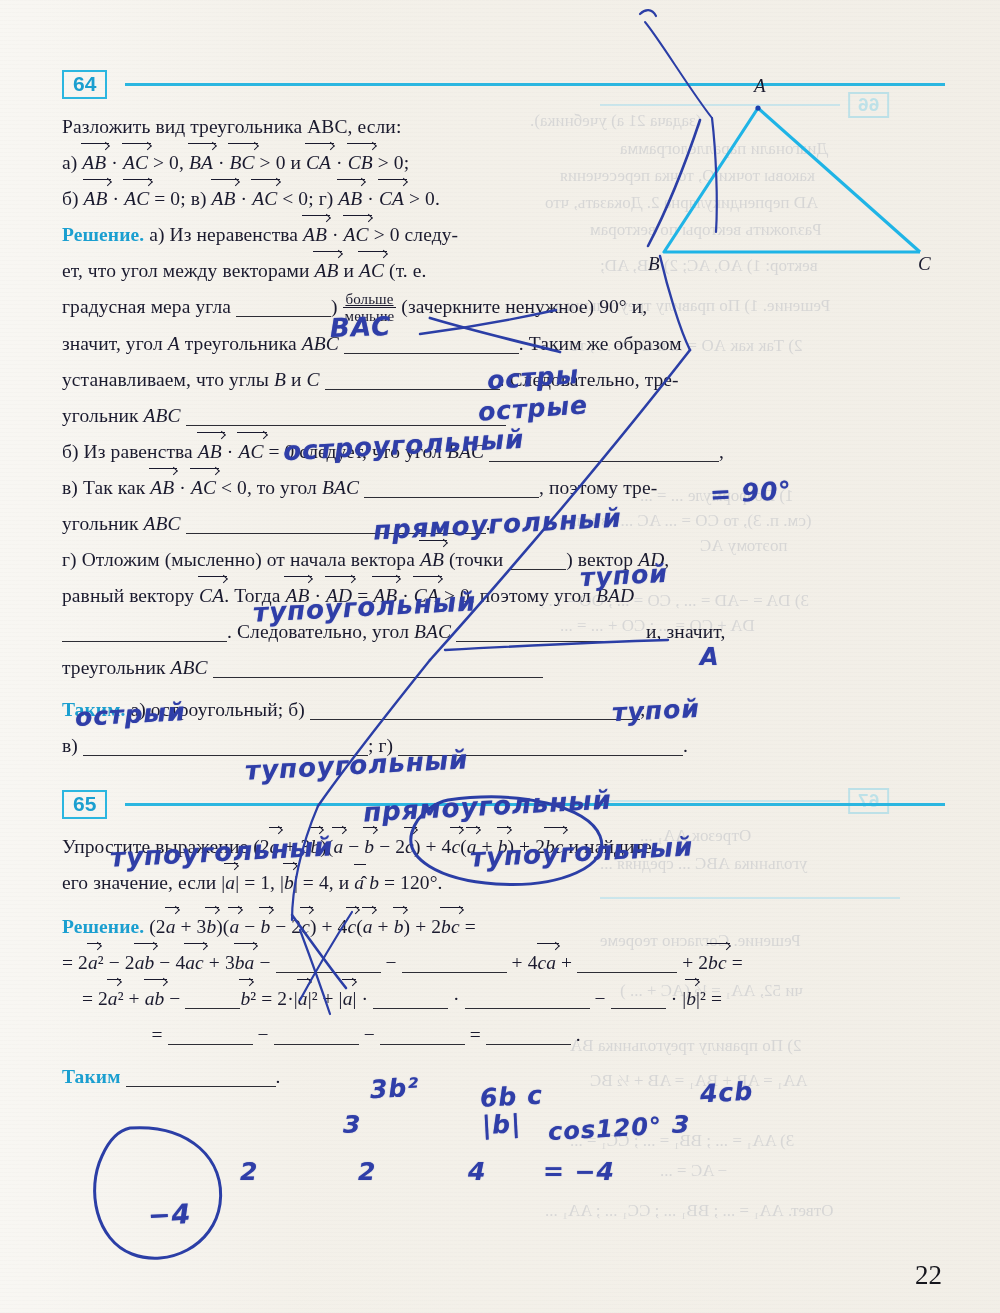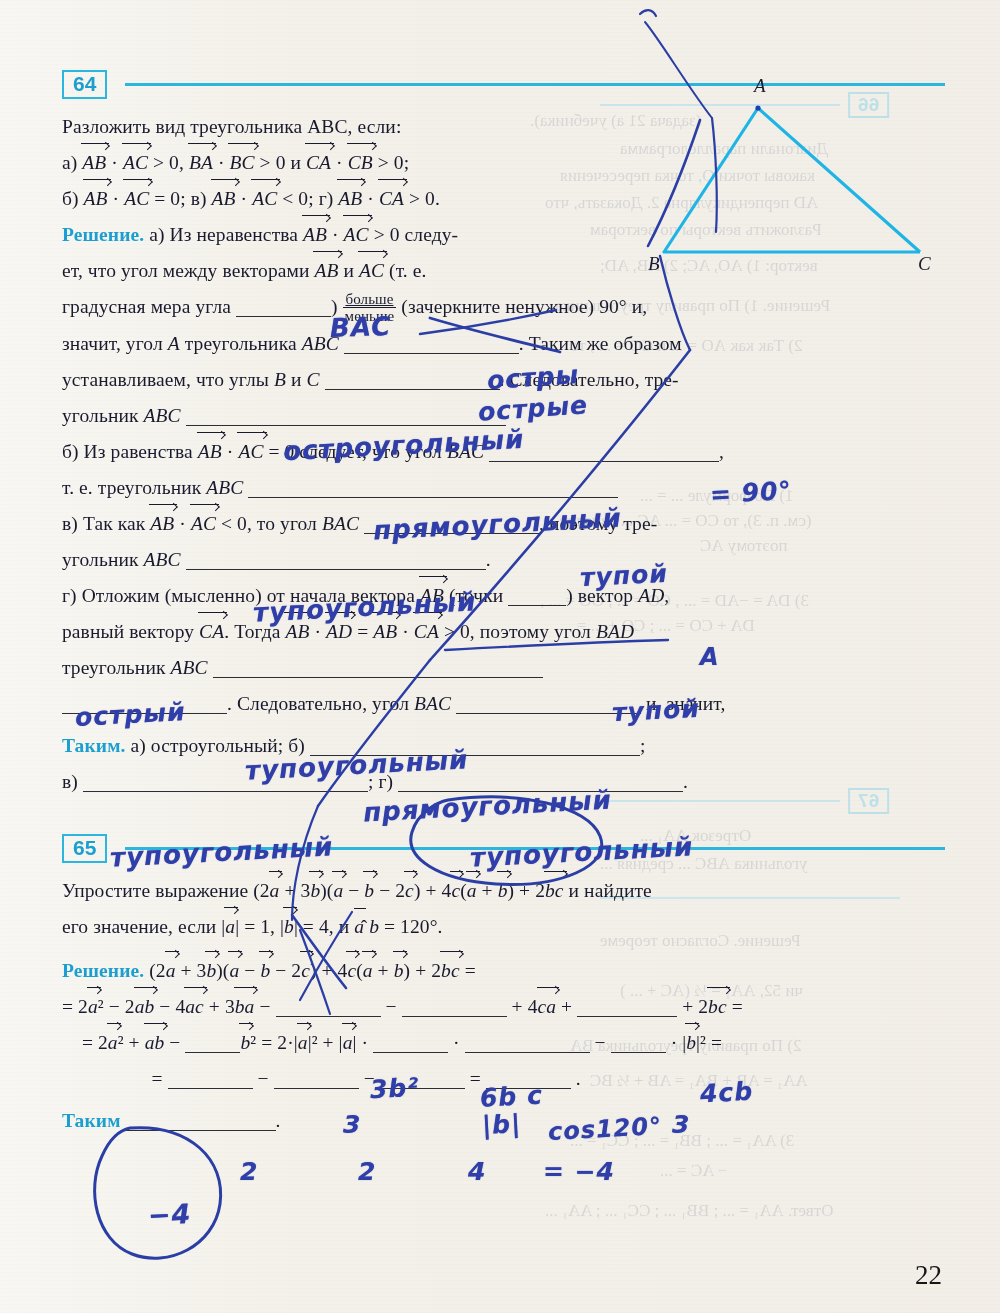--- a/index.html
+++ b/index.html
@@ -183,50 +183,47 @@
   <div class="line">
     устанавливаем, что углы <span class="ital">B</span> и <span class="ital">C</span> <span class="fill" style="width:175px"></span>. Следовательно, тре-
   </div>
   <div class="line">
     угольник <span class="ital">ABC</span> <span class="fill" style="width:320px"></span>
   </div>
   <div class="line">
     б) Из равенства <span class="vec">AB</span> · <span class="vec">AC</span> = 0 следует, что угол <span class="ital">BAC</span> <span class="fill" style="width:230px"></span>,
   </div>
   <div class="line">
-    т. е. треугольник <span class="ital">ABC</span> <span class="fill" style="width:370px"></span>
-  </div>
-  <div class="line">
     в) Так как <span class="vec">AB</span> · <span class="vec">AC</span> &lt; 0, то угол <span class="ital">BAC</span> <span class="fill" style="width:175px"></span>, поэтому тре-
   </div>
   <div class="line">
     угольник <span class="ital">ABC</span> <span class="fill" style="width:300px"></span>.
   </div>
   <div class="line">
     г) Отложим (мысленно) от начала вектора <span class="vec">AB</span> (точки <span class="fill" style="width:58px"></span>) вектор <span class="ital">AD</span>,
   </div>
   <div class="line">
     равный вектору <span class="vec">CA</span>. Тогда <span class="vec">AB</span> · <span class="vec">AD</span> = <span class="vec">AB</span> · <span class="vec">CA</span> &gt; 0, поэтому угол <span class="ital">BAD</span>
   </div>
   <div class="line">
+    <span class="fill" style="width:165px"></span>. Следовательно, угол <span class="ital">BAC</span> <span class="fill" style="width:185px"></span> и, значит,
+  </div>
+  <div class="line">
     треугольник <span class="ital">ABC</span> <span class="fill" style="width:330px"></span>
-  </div>
-  <div class="line">
-    <span class="fill" style="width:165px"></span>. Следовательно, угол <span class="ital">BAC</span> <span class="fill" style="width:185px"></span> и, значит,
   </div>
 
   <div class="line" style="margin-top:6px">
     <span class="sol">Таким.</span>
     а) остроугольный; б) <span class="fill" style="width:330px"></span>;
   </div>
   <div class="line">
     в) <span class="fill" style="width:285px"></span>; г) <span class="fill" style="width:285px"></span>.
   </div>
 
-  <div class="task-head" style="margin-top:34px">
+  <div class="task-head" style="margin-top:26px">
     <div class="task-badge">65</div>
     <div class="task-rule"></div>
   </div>
 
   <div class="line">
     Упростите выражение (2<span class="vec">a</span> + 3<span class="vec">b</span>)(<span class="vec">a</span> − <span class="vec">b</span> − 2<span class="vec">c</span>) + 4<span class="vec">c</span>(<span class="vec">a</span> + <span class="vec">b</span>) + 2<span class="vec">bc</span> и найдите
   </div>
   <div class="line">
     его значение, если |<span class="vec">a</span>| = 1, |<span class="vec">b</span>| = 4, и <span class="vecs">a</span>̂ <span class="ital">b</span> = 120°.
   </div>

